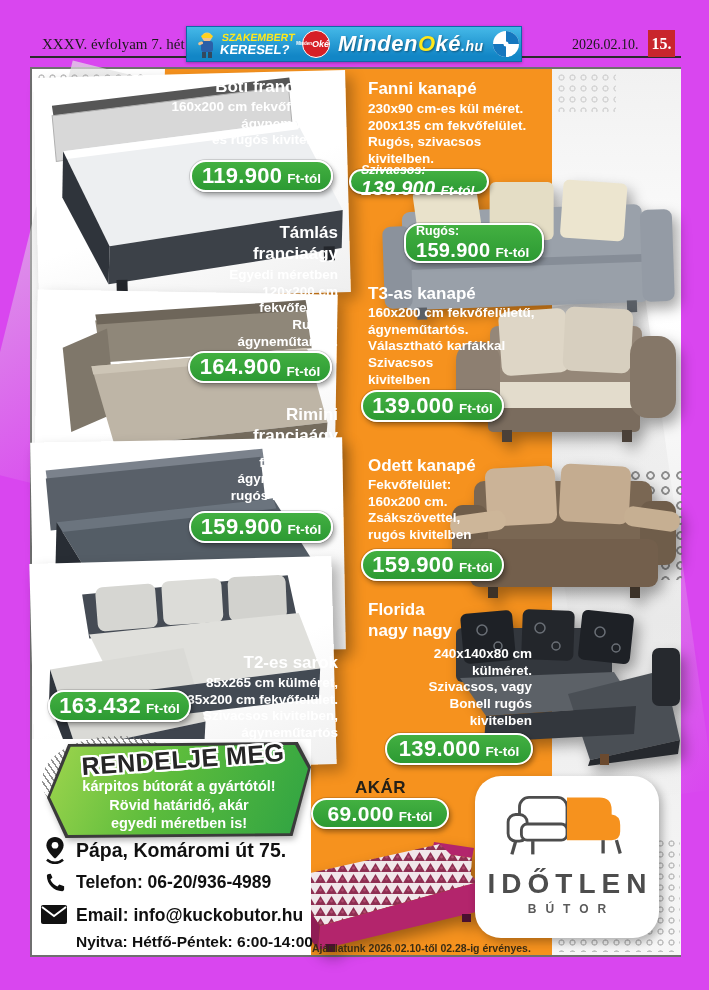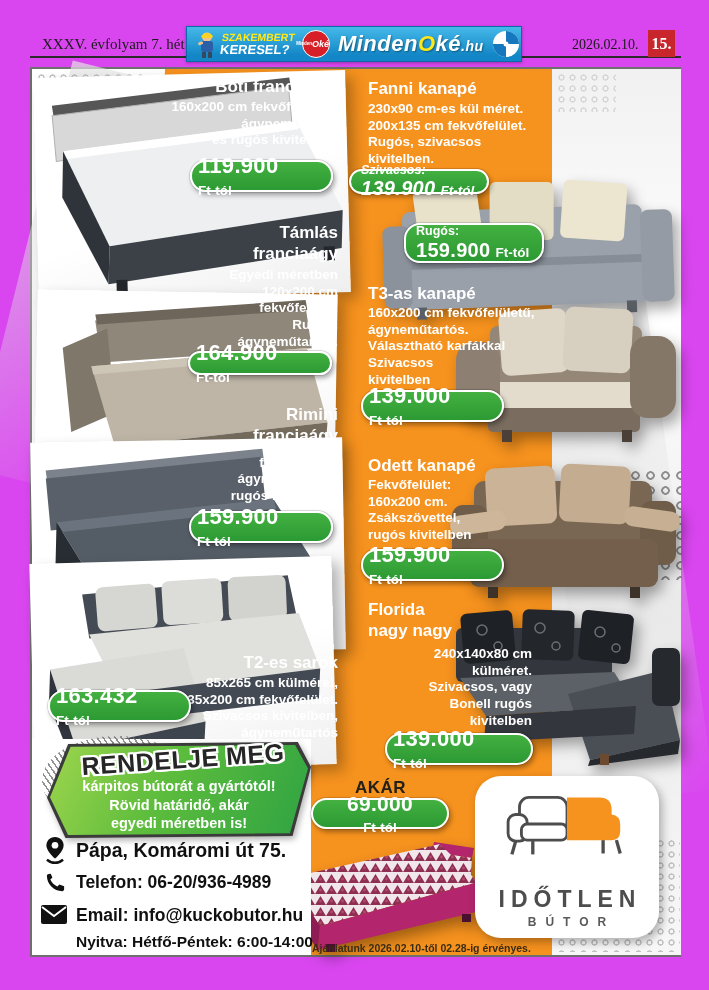--- a/index.html
+++ b/index.html
@@ -56,21 +56,21 @@
   .ptitle{position:absolute;color:#fff;font-size:17px;font-weight:800;line-height:1.25;
           white-space:pre-line;}
   .pdesc{position:absolute;color:#fff;font-size:13.5px;font-weight:600;line-height:1.24;
          white-space:pre-line;}
   .ralign{text-align:right;}
   
   .pill{position:absolute;background:linear-gradient(180deg,#43b041 0%,#2c9a33 100%);
         border:2.5px solid #fff;border-radius:19px;color:#fff;
         box-shadow:2px 3px 5px rgba(0,0,0,.35),0 0 0 1px rgba(0,0,0,.12);
         display:flex;align-items:baseline;justify-content:center;gap:5px;
-        padding:2px 6px;box-sizing:border-box;flex-direction:column;}
+        padding:2px 6px;box-sizing:border-box;}
   .pill .num{font-size:22px;font-weight:800;letter-spacing:.3px;line-height:1.1;}
   .pill .suf{font-size:13.5px;font-weight:700;}
   .pill.two{flex-direction:column;align-items:flex-start;gap:0;padding:3px 10px;border-radius:16px;}
   .pill.two .plabel{font-size:12.5px;font-weight:700;line-height:1.1;}
   .pill.two .prow{display:flex;align-items:baseline;gap:5px;}
   .pill.two .num{font-size:20px;}
   
   .contactpanel{position:absolute;left:32px;top:739px;width:279px;height:216px;background:#ffffff;}
   .gbanner-wrap{position:absolute;left:50px;top:745px;width:258px;height:90px;
                 filter:drop-shadow(2px 3px 3px rgba(0,0,0,.3));}
@@ -85,21 +85,21 @@
             text-shadow:-2px -2px 0 #fff,2px -2px 0 #fff,-2px 2px 0 #fff,2px 2px 0 #fff,0 2px 0 #fff,2px 0 0 #fff,0 -2px 0 #fff,-2px 0 0 #fff;}
   .gb-lines{position:absolute;left:14px;top:32px;width:230px;text-align:center;color:#fff;
             font-size:14.5px;font-weight:800;line-height:1.28;}
   .crow{position:absolute;color:#101010;font-weight:800;white-space:nowrap;}
   .cicon{position:absolute;}
   .promo-akar{position:absolute;left:318px;top:778px;width:125px;text-align:center;
               color:#252017;font-size:17px;font-weight:800;letter-spacing:.5px;}
   .validity{position:absolute;left:312px;top:942px;font-size:10.5px;font-weight:600;color:#3a2c14;}
   .logocard{position:absolute;left:475px;top:776px;width:184px;height:162px;background:#fff;
             border-radius:26px;box-shadow:3px 4px 10px rgba(0,0,0,.3);text-align:center;}
-  .logoname{margin-top:20px;color:#4d4d4d;font-size:23px;font-weight:800;letter-spacing:6px;
+  .logoname{margin-top:2px;color:#4d4d4d;font-size:28px;font-weight:800;letter-spacing:6px;
             text-indent:6px;}
   .logosub{color:#5a5a5a;font-size:12px;font-weight:600;letter-spacing:9px;text-indent:9px;
            margin-top:2px;}
 </style>
 </head>
 <body>
 
 <div class="page">
 
   <div class="hdr-rule" style="left:30px;top:56px;width:156px;"></div>
@@ -298,21 +298,21 @@
     <span class="suf">Ft-tól</span>
   </div>
 
   <div class="ptitle ralign" style="left:170px;top:222px;width:168px;">Támlás
 franciaágy</div>
   <div class="pdesc ralign" style="left:170px;top:267px;width:168px;">Egyedi méretben
 120x200 cm
 fekvőfelület.
 Rugós,
 ágyneműtartós.</div>
-  <div class="pill" style="left:188px;top:351px;width:144px;height:24px;">
+  <div class="pill" style="left:188px;top:351px;width:144px;height:32px;align-items:flex-end;">
     <span class="num">164.900</span>
     <span class="suf">Ft-tól</span>
   </div>
 
   <div class="ptitle ralign" style="left:170px;top:404px;width:168px;">Rimini
 franciaágy</div>
   <div class="pdesc ralign" style="left:170px;top:438px;width:168px;">160x200 cm
 fekvőfelület,
 ágyneműtartós,
 rugós kivitelben.</div>
@@ -412,21 +412,21 @@
 
   <svg class="cicon" style="left:40px;top:904px;" width="28" height="21" viewBox="0 0 28 21">
     <rect x="1" y="1" width="26" height="19" rx="2" fill="#111"></rect>
     <path d="M2 3 l12 9 12 -9" stroke="#fff" stroke-width="2" fill="none"></path>
   </svg>
   <div class="crow" style="left:76px;top:905px;font-size:17.5px;">Email: info@kuckobutor.hu</div>
 
   <div class="crow" style="left:76px;top:933px;font-size:15.5px;">Nyitva: Hétfő-Péntek: 6:00-14:00</div>
 
   <div class="promo-akar">AKÁR</div>
-  <div class="pill" style="left:311px;top:798px;width:138px;height:31px;align-items:center;">
+  <div class="pill" style="left:311px;top:798px;width:138px;height:31px;">
     <span class="num" style="font-size:21px;">69.000</span>
     <span class="suf">Ft-tól</span>
   </div>
   <div class="validity">Ajánlatunk 2026.02.10-től 02.28-ig érvényes.</div>
 
   <div class="logocard">
     <svg width="136" height="76" viewBox="0 0 140 80" style="margin-top:10px;">
       <rect x="20" y="12" width="50" height="36" rx="10" fill="#fff" stroke="#4d4d4d" stroke-width="3"></rect>
       <rect x="8" y="30" width="20" height="28" rx="8" fill="#fff" stroke="#4d4d4d" stroke-width="3"></rect>
       <rect x="22" y="40" width="48" height="17" rx="6" fill="#fff" stroke="#4d4d4d" stroke-width="3"></rect>

